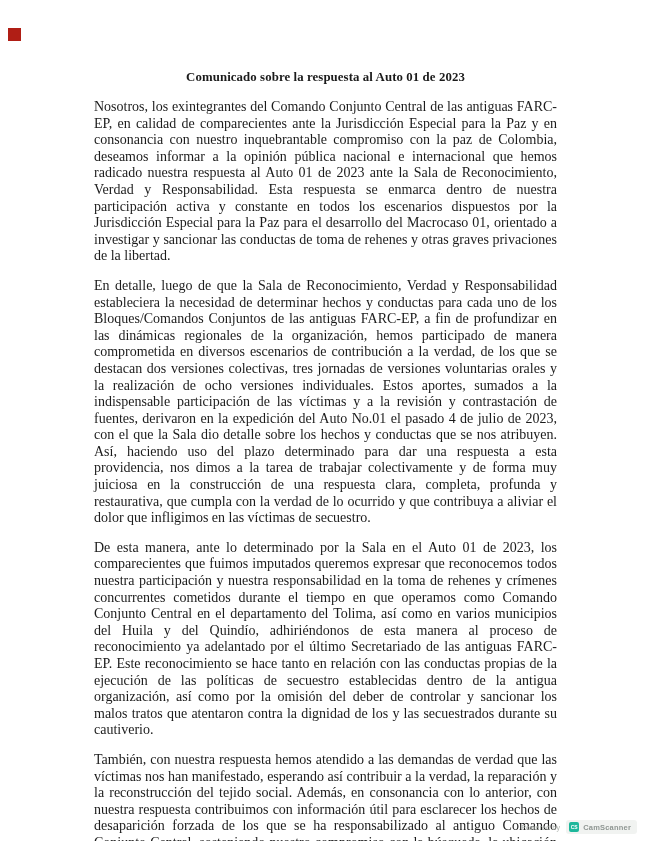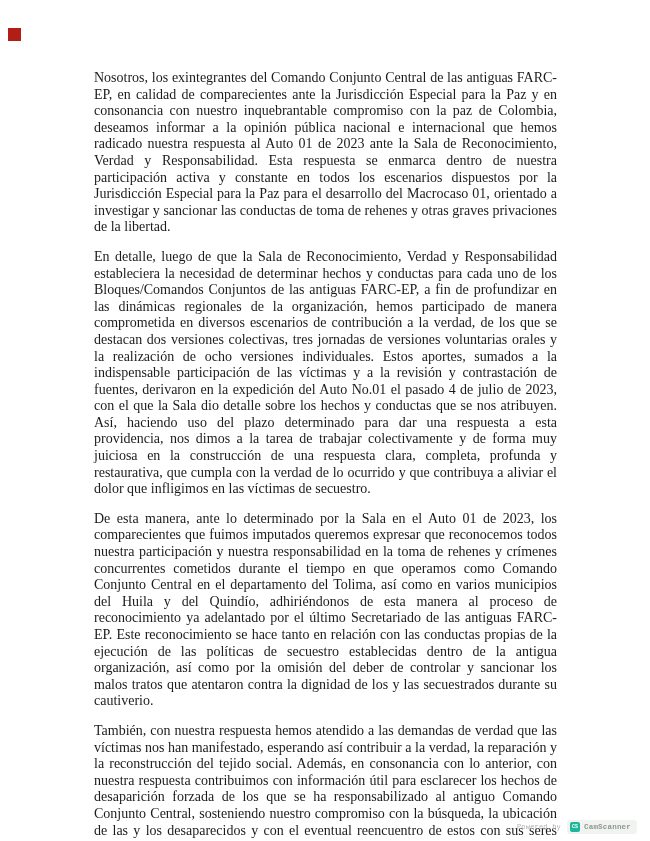--- a/index.html
+++ b/index.html
@@ -39,21 +39,21 @@
     text-align: justify;
     text-justify: inter-word;
   }
   .watermark {
     position: absolute;
     right: 13px;
     bottom: 7px;
     display: flex;
     align-items: center;
     gap: 6px;
-    font-family: Liberation Mono, monospace;
+    font-family: Liberation Sans, sans-serif;
   }
   .powered-by {
     font-size: 7px;
     color: #adb3ad;
     letter-spacing: 0.2px;
   }
   .cs-badge {
     display: flex;
     align-items: center;
     gap: 4px;
@@ -79,20 +79,21 @@
     font-weight: bold;
     letter-spacing: 0.2px;
   }
 </style>
 </head>
 <body>
 
 <div class="red-mark" style="background: rgb(176, 30, 21);"></div>
 
 <div class="doc">
+  <h1 class="doc-title">Comunicado sobre la respuesta al Auto 01 de 2023</h1>
 
   <p>Nosotros, los exintegrantes del Comando Conjunto Central de las antiguas FARC-EP, en calidad de comparecientes ante la Jurisdicción Especial para la Paz y en consonancia con nuestro inquebrantable compromiso con la paz de Colombia, deseamos informar a la opinión pública nacional e internacional que hemos radicado nuestra respuesta al Auto 01 de 2023 ante la Sala de Reconocimiento, Verdad y Responsabilidad. Esta respuesta se enmarca dentro de nuestra participación activa y constante en todos los escenarios dispuestos por la Jurisdicción Especial para la Paz para el desarrollo del Macrocaso 01, orientado a investigar y sancionar las conductas de toma de rehenes y otras graves privaciones de la libertad.</p>
 
   <p>En detalle, luego de que la Sala de Reconocimiento, Verdad y Responsabilidad estableciera la necesidad de determinar hechos y conductas para cada uno de los Bloques/Comandos Conjuntos de las antiguas FARC-EP, a fin de profundizar en las dinámicas regionales de la organización, hemos participado de manera comprometida en diversos escenarios de contribución a la verdad, de los que se destacan dos versiones colectivas, tres jornadas de versiones voluntarias orales y la realización de ocho versiones individuales. Estos aportes, sumados a la indispensable participación de las víctimas y a la revisión y contrastación de fuentes, derivaron en la expedición del Auto No.01 el pasado 4 de julio de 2023, con el que la Sala dio detalle sobre los hechos y conductas que se nos atribuyen. Así, haciendo uso del plazo determinado para dar una respuesta a esta providencia, nos dimos a la tarea de trabajar colectivamente y de forma muy juiciosa en la construcción de una respuesta clara, completa, profunda y restaurativa, que cumpla con la verdad de lo ocurrido y que contribuya a aliviar el dolor que infligimos en las víctimas de secuestro.</p>
 
   <p>De esta manera, ante lo determinado por la Sala en el Auto 01 de 2023, los comparecientes que fuimos imputados queremos expresar que reconocemos todos nuestra participación y nuestra responsabilidad en la toma de rehenes y crímenes concurrentes cometidos durante el tiempo en que operamos como Comando Conjunto Central en el departamento del Tolima, así como en varios municipios del Huila y del Quindío, adhiriéndonos de esta manera al proceso de reconocimiento ya adelantado por el último Secretariado de las antiguas FARC-EP. Este reconocimiento se hace tanto en relación con las conductas propias de la ejecución de las políticas de secuestro establecidas dentro de la antigua organización, así como por la omisión del deber de controlar y sancionar los malos tratos que atentaron contra la dignidad de los y las secuestrados durante su cautiverio.</p>
 
   <p>También, con nuestra respuesta hemos atendido a las demandas de verdad que las víctimas nos han manifestado, esperando así contribuir a la verdad, la reparación y la reconstrucción del tejido social. Además, en consonancia con lo anterior, con nuestra respuesta contribuimos con información útil para esclarecer los hechos de desaparición forzada de los que se ha responsabilizado al antiguo Comando Conjunto Central, sosteniendo nuestro compromiso con la búsqueda, la ubicación de las y los desaparecidos y con el eventual reencuentro de estos con sus seres queridos que les esperan, buscan y añoran. Finalmente, en el marco de</p>
 </div>
 

